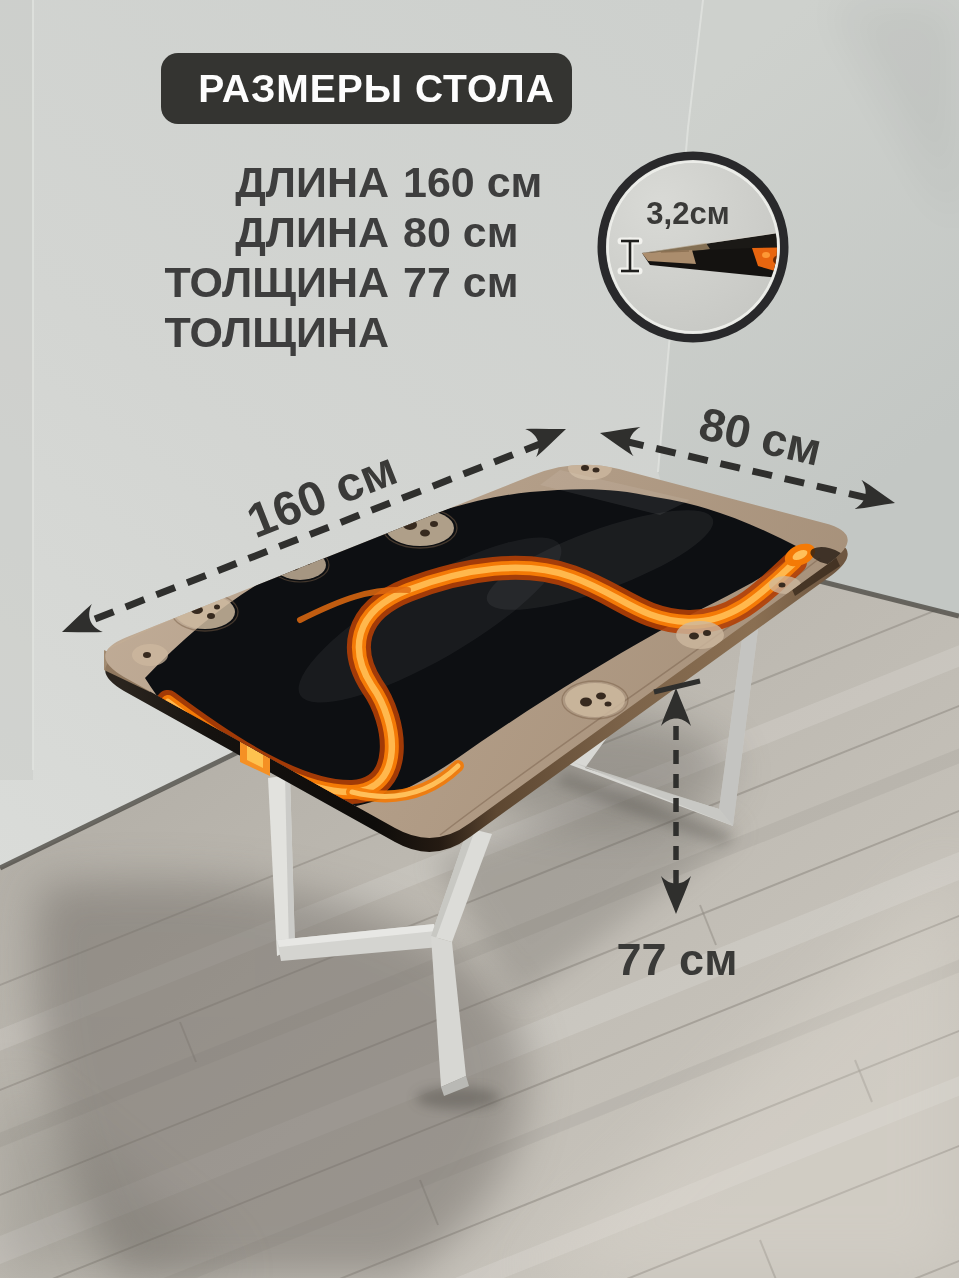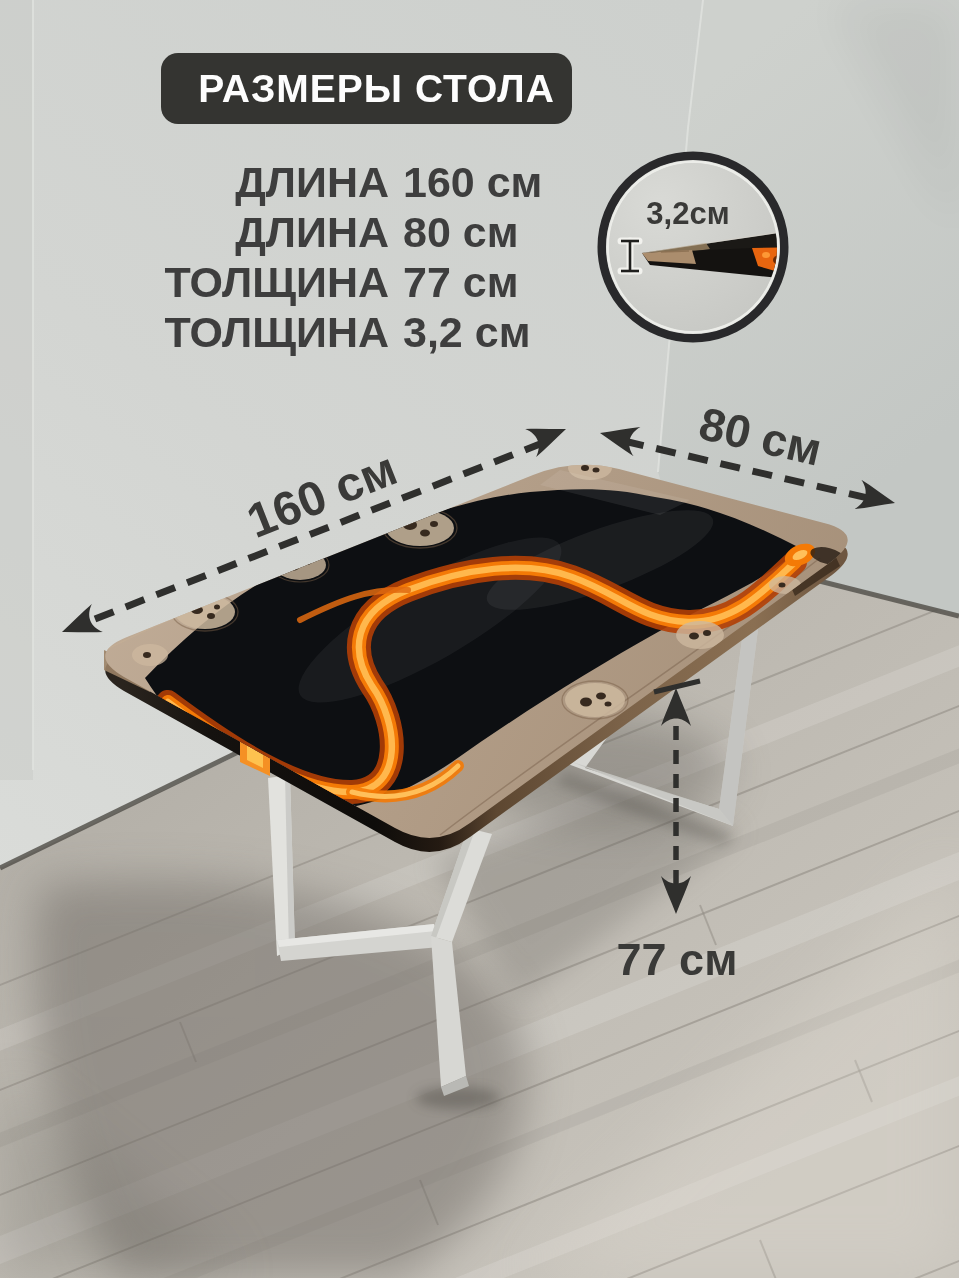--- a/index.html
+++ b/index.html
@@ -323,17 +323,16 @@
     <div class="spec-row">
       <span class="spec-label">ДЛИНА</span>
       <span class="spec-value">80 см</span>
     </div>
     <div class="spec-row">
       <span class="spec-label">ТОЛЩИНА</span>
       <span class="spec-value">77 см</span>
     </div>
     <div class="spec-row">
       <span class="spec-label">ТОЛЩИНА</span>
-      <span class="spec-value">3,2 см</span>
     </div>
   </div>
 
 </div>
 
 </body></html>

